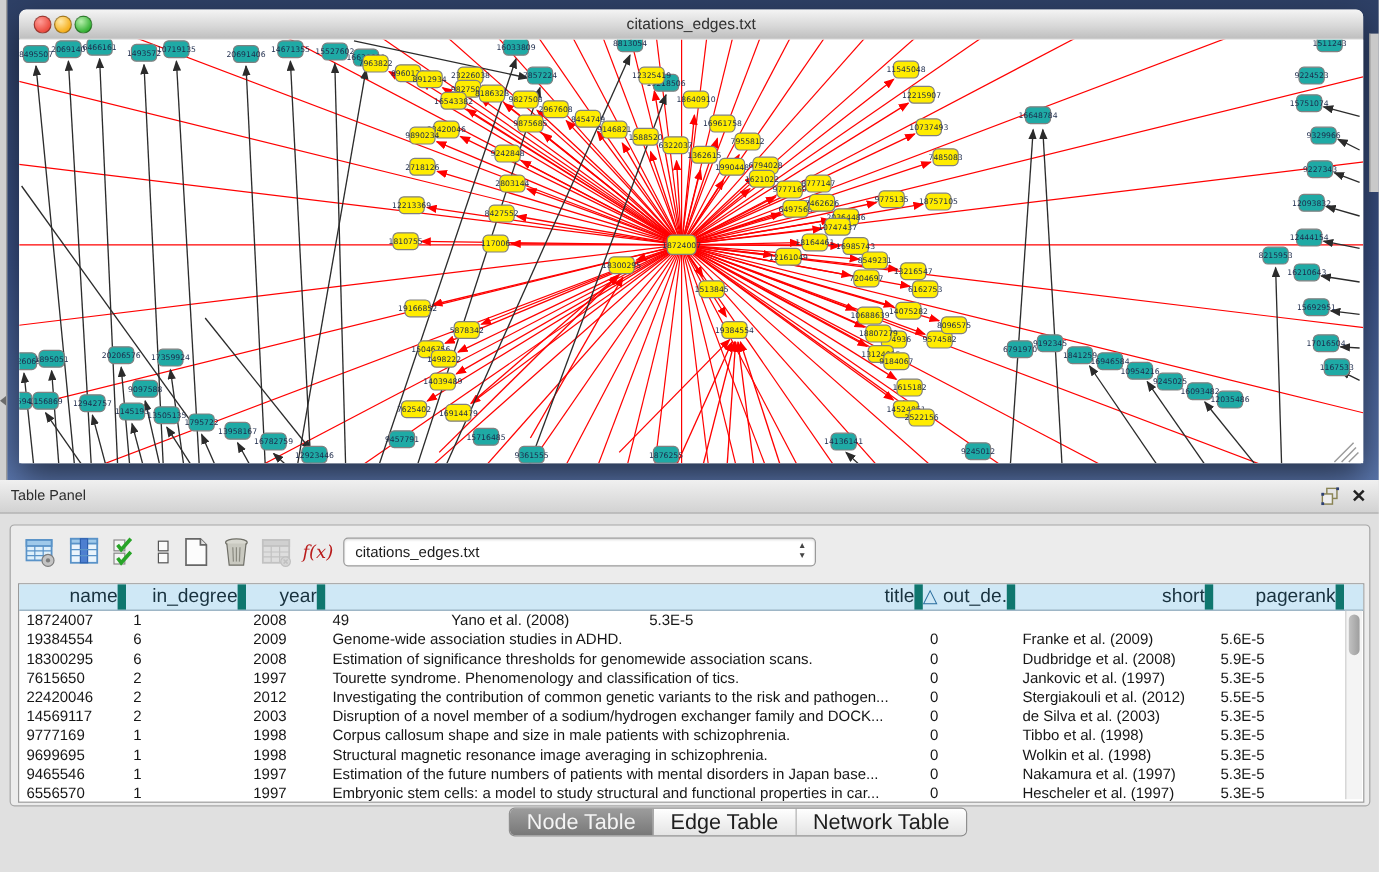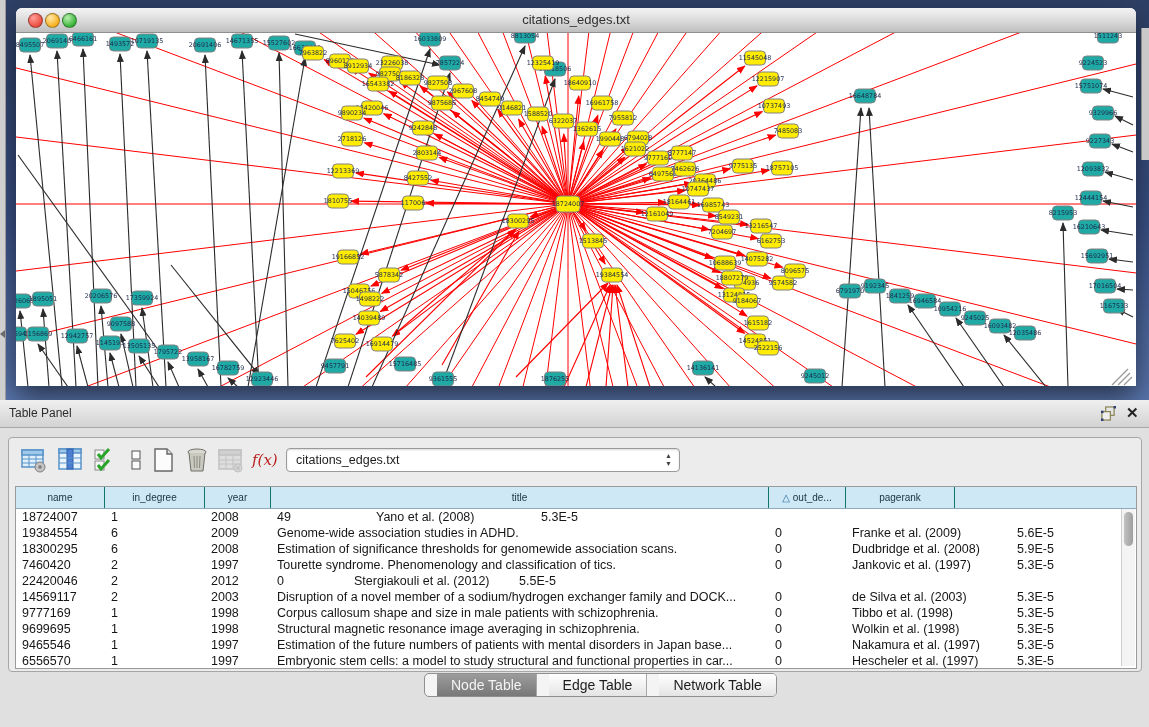--- a/index.html
+++ b/index.html
@@ -39,33 +39,33 @@
                border:1px solid #a6a6a6;border-radius:4px;}
   .toolbar{position:absolute;left:0;top:0;width:100%;height:46px;}
   .tb-icon{position:absolute;top:9px;width:26px;height:26px;cursor:pointer;}
   .combo{position:absolute;left:277px;top:10px;width:392px;height:22px;background:#fff;
          border:1px solid #9a9a9a;border-radius:4px;box-shadow:inset 0 1px 2px rgba(0,0,0,.15);}
   .combo-text{position:absolute;left:9px;top:4px;font-size:12.5px;color:#1c1c1c;}
   .combo-arrows{position:absolute;right:7px;top:3px;font-size:7px;line-height:8px;color:#444;text-align:center;}
 
   .grid{position:absolute;left:6px;top:48px;width:1120px;height:181px;background:#fff;border:1px solid #9a9a9a;}
   .ghead{display:flex;height:21px;background:#cfe8f6;border-bottom:1px solid #8fa9ba;}
-  .ghead .hcell{box-sizing:border-box;border-right:1px solid #0f766e;font-size:10px;color:#19323f;
-                text-align:center;line-height:21px;overflow:hidden;white-space:nowrap;cursor:pointer;}
+  .ghead .hcell{box-sizing:border-box;border-right:7px solid #0f766e;font-size:16px;color:#19323f;
+                text-align:right;line-height:21px;overflow:hidden;white-space:nowrap;cursor:pointer;}
   .gbody{position:relative;height:159px;overflow:hidden;}
   .grow{display:flex;height:16px;line-height:16px;font-size:12.5px;color:#161616;cursor:default;}
   .grow .cell{box-sizing:border-box;padding-left:6px;overflow:hidden;white-space:nowrap;}
   .vscroll{position:absolute;right:1px;top:22px;width:13px;height:157px;background:#f4f4f4;border-left:1px solid #cfcfcf;}
   .vthumb{position:absolute;left:2px;top:3px;width:9px;height:34px;border-radius:5px;
           background:linear-gradient(90deg,#c2c2c2,#9e9e9e);}
 
   .tabs{position:absolute;left:424px;top:273px;height:22px;display:flex;border:1px solid #8f8f8f;
         border-radius:5px;overflow:hidden;background:#f4f4f4;}
-  .tab{font-size:14px;padding:0 14px;line-height:22px;color:#1d1d1d;cursor:pointer;
-       background:linear-gradient(180deg,#ffffff,#e4e4e4);border-right:1px solid #a8a8a8;margin-left:12px;}
+  .tab{font-size:18px;padding:0 14px;line-height:22px;color:#1d1d1d;cursor:pointer;
+       background:linear-gradient(180deg,#ffffff,#e4e4e4);border-right:1px solid #a8a8a8;}
   .tab:last-child{border-right:none;}
   .tab.active{background:linear-gradient(180deg,#9c9c9c,#787878);color:#f4f4f4;}
 
   .statusbar{position:absolute;left:0;top:295px;width:1149px;height:32px;}
   .mem-label{position:absolute;right:62px;top:9px;font-size:11.5px;color:#222;}
   .mem-dot{position:absolute;right:38px;top:6px;width:15px;height:15px;border-radius:50%;
            border:1px solid #567c4e;background:radial-gradient(circle at 35% 30%,#a8e99d,#3cb93c 75%);}
   .status-divider{position:absolute;right:3px;top:2px;width:1px;height:26px;background:#9f9f9f;}
 </style>
 </head>
@@ -610,20 +610,21 @@
       </div>
     </div>
 
     <div class="grid">
       <div class="ghead" id="grid-head">
           <div class="hcell" style="width: 89px;">name</div>
           <div class="hcell" style="width: 100px;">in_degree</div>
           <div class="hcell" style="width: 66px;">year</div>
           <div class="hcell" style="width: 498px;">title</div>
           <div class="hcell" style="width: 77px;"><span style="color: rgb(42, 110, 158);">△ </span>out_de...</div>
+          <div class="hcell" style="width: 165px;">short</div>
           <div class="hcell" style="width: 109px;">pagerank</div>
         </div>
       <div class="gbody" id="grid-body">
           <div class="grow">
             <div class="cell" style="width: 89px;">18724007</div>
             <div class="cell" style="width: 100px;">1</div>
             <div class="cell" style="width: 66px;">2008</div>
             <div class="cell" style="width: 77px;">49</div>
             <div class="cell" style="width: 165px; margin-left: 22px;">Yano et al. (2008)</div>
             <div class="cell" style="width: 109px;">5.3E-5</div>
@@ -640,32 +641,33 @@
           <div class="grow">
             <div class="cell" style="width: 89px;">18300295</div>
             <div class="cell" style="width: 100px;">6</div>
             <div class="cell" style="width: 66px;">2008</div>
             <div class="cell" style="width: 498px;">Estimation of significance thresholds for genomewide association scans.</div>
             <div class="cell" style="width: 77px;">0</div>
             <div class="cell" style="width: 165px;">Dudbridge et al. (2008)</div>
             <div class="cell" style="width: 109px;">5.9E-5</div>
           </div>
           <div class="grow">
-            <div class="cell" style="width: 89px;">7460420</div>
+            <div class="cell" style="width: 89px;">7615650</div>
             <div class="cell" style="width: 100px;">2</div>
             <div class="cell" style="width: 66px;">1997</div>
             <div class="cell" style="width: 498px;">Tourette syndrome. Phenomenology and classification of tics.</div>
             <div class="cell" style="width: 77px;">0</div>
             <div class="cell" style="width: 165px;">Jankovic et al. (1997)</div>
             <div class="cell" style="width: 109px;">5.3E-5</div>
           </div>
           <div class="grow">
             <div class="cell" style="width: 89px;">22420046</div>
             <div class="cell" style="width: 100px;">2</div>
             <div class="cell" style="width: 66px;">2012</div>
+            <div class="cell" style="width: 498px;">Investigating the contribution of common genetic variants to the risk and pathogen...</div>
             <div class="cell" style="width: 77px;">0</div>
             <div class="cell" style="width: 165px;">Stergiakouli et al. (2012)</div>
             <div class="cell" style="width: 109px;">5.5E-5</div>
           </div>
           <div class="grow">
             <div class="cell" style="width: 89px;">14569117</div>
             <div class="cell" style="width: 100px;">2</div>
             <div class="cell" style="width: 66px;">2003</div>
             <div class="cell" style="width: 498px;">Disruption of a novel member of a sodium/hydrogen exchanger family and DOCK...</div>
             <div class="cell" style="width: 77px;">0</div>

